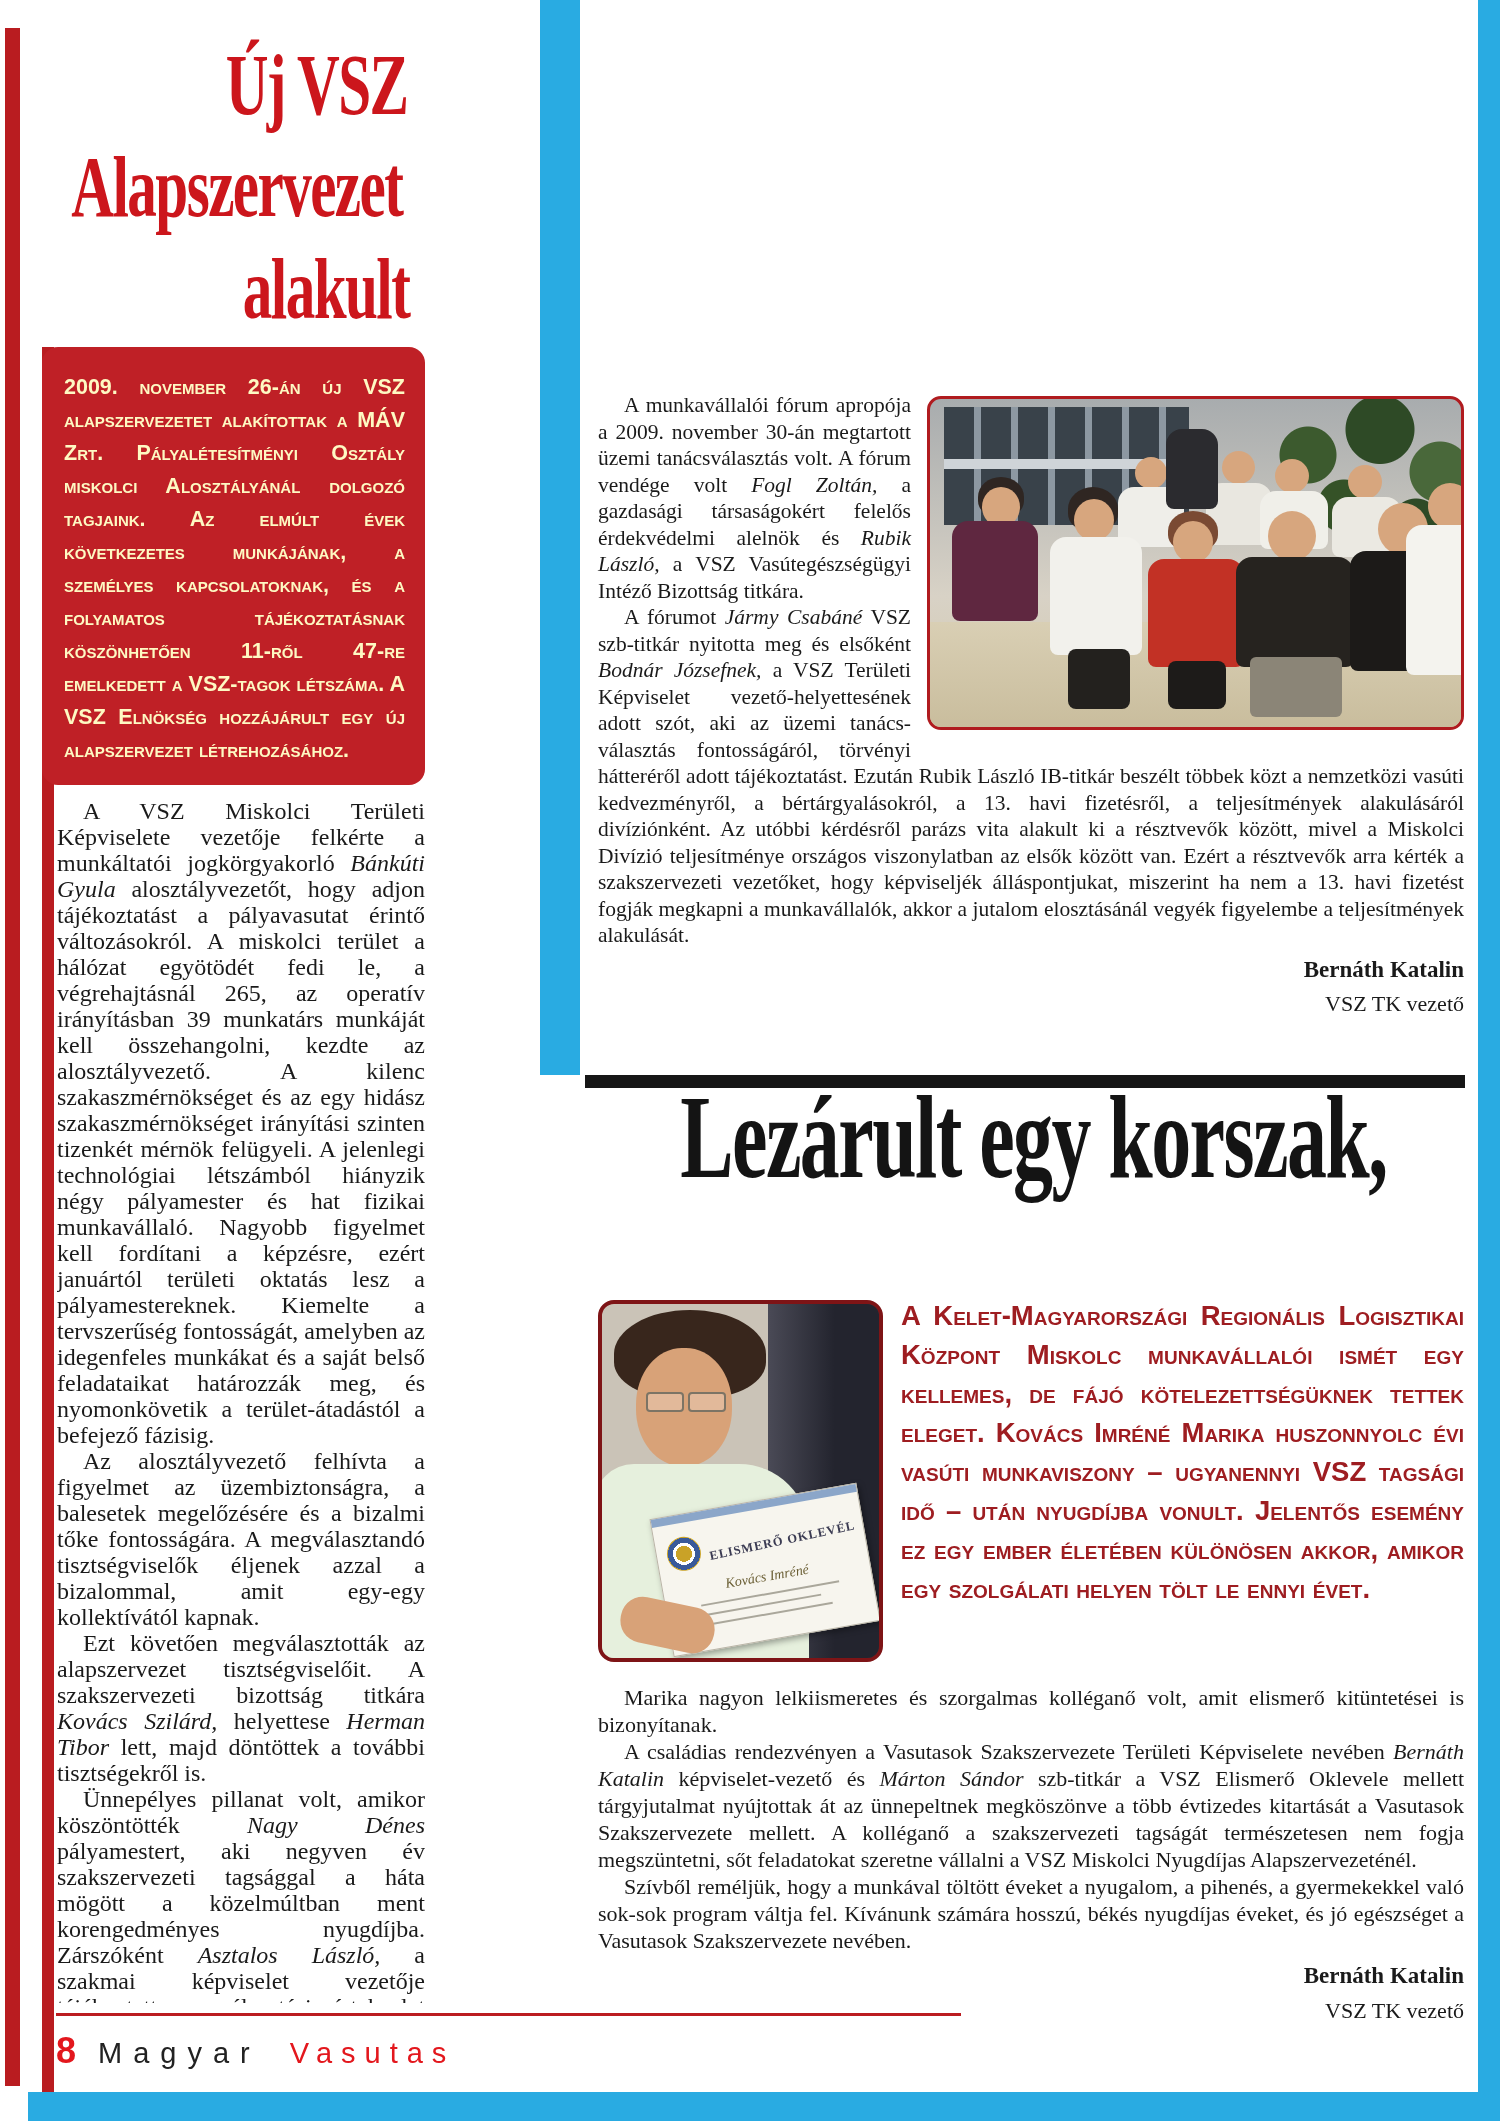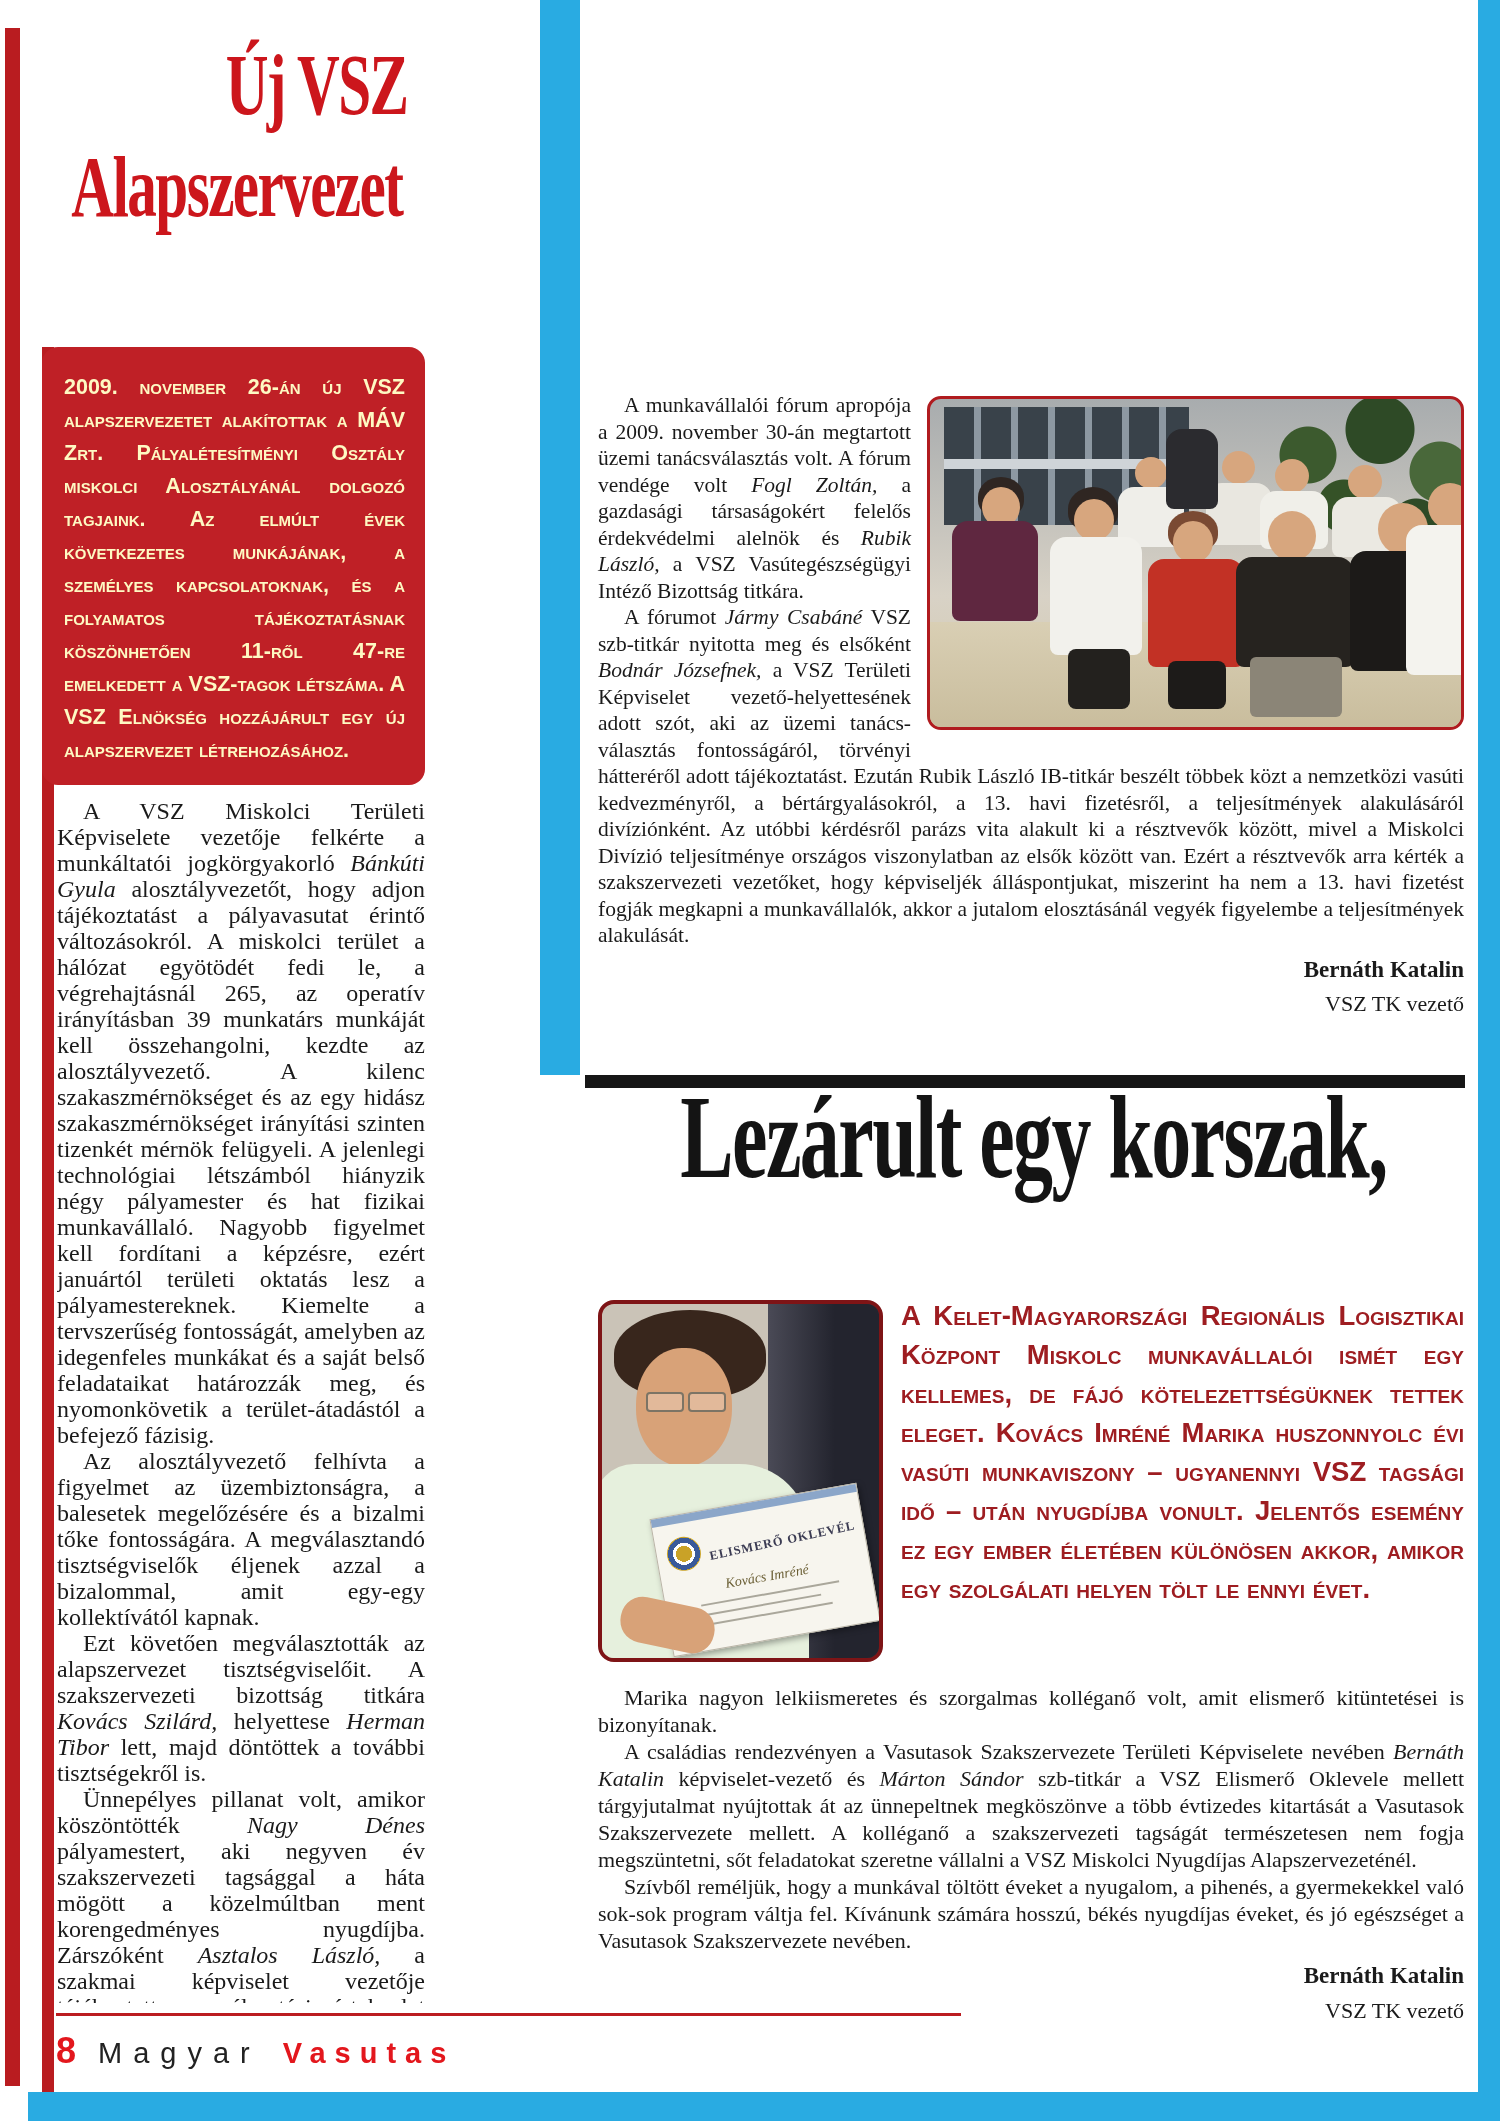--- a/index.html
+++ b/index.html
@@ -73,38 +73,39 @@
                letter-spacing:1px;color:#3b3b52;transform:rotate(-2deg);}
   #certificate .cert-name{position:absolute;left:30px;top:62px;width:150px;text-align:center;font-style:italic;
                font-size:14px;color:#6b5f35;}
   #certificate .cl{position:absolute;left:35px;height:2px;background:#aaa79b;}
   
   #footer-rule{position:absolute;left:56px;top:2013px;width:905px;height:3px;background:#bb1c20;}
   #footer{position:absolute;left:56px;top:2030px;display:flex;align-items:baseline;gap:22px;
           font-family:"Liberation Sans",sans-serif;}
   #footer .num{color:#e3171d;font-weight:700;font-size:36px;}
   #footer .mag-black{color:#222;font-size:29px;letter-spacing:11px;}
-  #footer .mag-red{color:#e3171d;font-weight:700;font-size:29px;letter-spacing:9px;}
+  #footer .mag-red{color:#e3171d;font-weight:400;font-size:29px;letter-spacing:9px;margin-left:7px;}
   i{font-style:italic;}
 </style>
 </head>
 <body>
 
 <div id="canvas">
 
   <div class="edge-red"></div>
   <div class="left-red-line"></div>
   <div class="mid-blue"></div>
   <div class="right-blue"></div>
   <div class="bottom-blue"></div>
   <div class="black-bar"></div>
 
   <div id="left-title" class="headline">
     <div><span class="cond">Új VSZ</span></div>
     <div><span class="cond">Alapszervezet</span></div>
+    <div><span class="cond">alakult</span></div>
   </div>
 
   <div id="red-box">
     <div class="sc-lead">2009. november 26-án új VSZ alapszervezetet alakítottak a MÁV Zrt. Pályalétesítményi Osztály miskolci Alosztályánál dolgozó tagjaink. Az elmúlt évek következetes munkájának, a személyes kapcsolatoknak, és a folyamatos tájékoztatásnak köszönhetően 11-ről 47-re emelkedett a VSZ-tagok létszáma. A VSZ Elnökség hozzájárult egy új alapszervezet létrehozásához.</div>
   </div>
 
   <div id="left-body" class="bodycopy">
     <p>A VSZ Miskolci Területi Képviselete vezetője felkérte a munkáltatói jogkörgyakorló <i>Bánkúti Gyula</i> alosztályvezetőt, hogy adjon tájékoztatást a pályavasutat érintő változásokról. A miskolci terület a hálózat egyötödét fedi le, a végrehajtásnál 265, az operatív irányításban 39 munkatárs munkáját kell összehangolni, kezdte az alosztályvezető. A kilenc szakaszmérnökséget és az egy hidász szakaszmérnökséget irányítási szinten tizenkét mérnök felügyeli. A jelenlegi technológiai létszámból hiányzik négy pályamester és hat fizikai munkavállaló. Nagyobb figyelmet kell fordítani a képzésre, ezért januártól területi oktatás lesz a pályamestereknek. Kiemelte a tervszerűség fontosságát, amelyben az idegenfeles munkákat és a saját belső feladataikat határozzák meg, és nyomonkövetik a terület-átadástól a befejező fázisig.</p>
     <p>Az alosztályvezető felhívta a figyelmet az üzembiztonságra, a balesetek megelőzésére és a bizalmi tőke fontosságára. A megválasztandó tisztségviselők éljenek azzal a bizalommal, amit egy-egy kollektívától kapnak.</p>
     <p>Ezt követően megválasztották az alapszervezet tisztségviselőit. A szakszervezeti bizottság titkára <i>Kovács Szilárd,</i> helyettese <i>Herman Tibor</i> lett, majd döntöttek a további tisztségekről is.</p>

